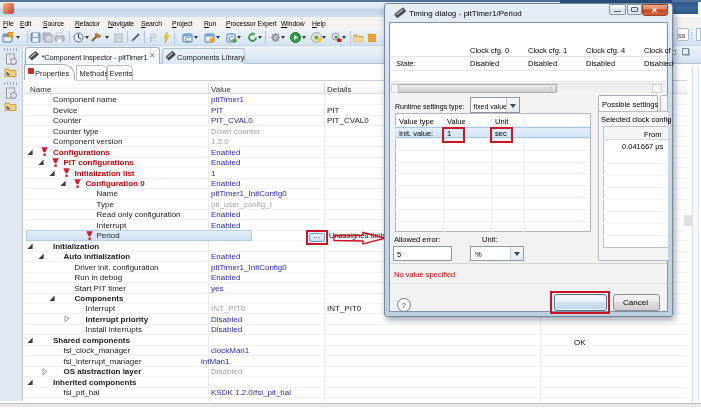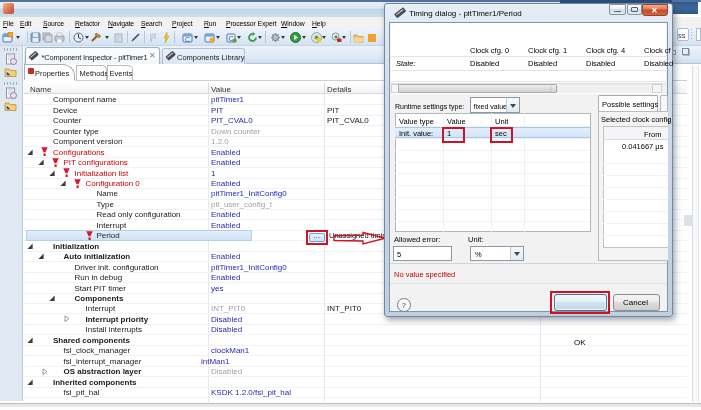--- a/index.html
+++ b/index.html
@@ -4,21 +4,21 @@
 * { margin:0; padding:0; box-sizing:border-box; }
 html,body { width:701px; height:410px; overflow:hidden; }
 body { font-family:"Liberation Sans",sans-serif; }
 #win { position:absolute; left:0; top:0; width:701px; height:410px; background:#fff; overflow:hidden; }
 .abs { position:absolute; }
 svg { display:block; }
 .tx { position:absolute; white-space:nowrap; font-size:8px; color:#1a1a1a; line-height:9px; }
 .dtx { position:absolute; white-space:nowrap; font-size:7.5px; color:#000; line-height:9px; }
 .blue { color:#2828b4; }
 .gray { color:#a2a2a2; }
-.redb { color:#cc0000; font-weight:normal; }
+.redb { color:#cc0000; font-weight:bold; }
 .b { font-weight:bold; }
 .sep { position:absolute; width:1px; background:#b6c6d8; }
 .vline { position:absolute; width:1px; background:#e6e9ee; }
 .rowline { position:absolute; height:1px; background:#f0f2f5; }
 </style></head><body>
 <div id="win">
 
 <div class="abs" style="left:0;top:0;width:701px;height:17px;background:linear-gradient(#eaf1f9,#dce8f3 45%,#c3d4e6 50%,#cfdeed);border-top:1px solid #8aa6c4;"></div>
 <div class="abs" style="left:3px;top:3px;width:11px;height:11px;background:linear-gradient(135deg,#f3b879,#d96c4f 60%,#b8474e);border-radius:2px;"></div>
 <div class="abs" style="left:672px;top:0;width:29px;height:17px;background:#fff;"></div>
@@ -521,21 +521,21 @@
 <div class="abs" style="left:603px;top:163px;width:65px;height:1px;background:#f1f2f5;"></div>
 <div class="abs" style="left:603px;top:175px;width:65px;height:1px;background:#f1f2f5;"></div>
 <div class="abs" style="left:603px;top:187px;width:65px;height:1px;background:#f1f2f5;"></div>
 <div class="abs" style="left:603px;top:199px;width:65px;height:1px;background:#f1f2f5;"></div>
 <div class="abs" style="left:603px;top:211px;width:65px;height:1px;background:#f1f2f5;"></div>
 <div class="abs" style="left:603px;top:223px;width:65px;height:1px;background:#f1f2f5;"></div>
 <div class="abs" style="left:603px;top:235px;width:65px;height:1px;background:#f1f2f5;"></div>
 <div class="dtx" style="left:394px;top:235px;">Allowed error:</div>
 <div class="abs" style="left:392.5px;top:246px;width:59px;height:15px;background:#fff;border:1px solid #8a98a8;"></div>
 <div class="dtx" style="left:397px;top:250px;">5</div>
-<div class="dtx" style="left:468px;top:235px;">Unit:</div>
+<div class="dtx" style="left:482px;top:235px;">Unit:</div>
 <div class="abs" style="left:470px;top:246px;width:54px;height:15px;background:#fff;border:1px solid #8a98a8;"></div>
 <div class="dtx" style="left:475px;top:250px;">%</div>
 <div class="abs" style="left:510px;top:247px;width:13px;height:13px;background:linear-gradient(#f6fafc,#e2eaf2);border-left:1px solid #c2ccd6;"></div>
 <div class="abs" style="left:514px;top:252px;width:0;height:0;border-left:3px solid transparent;border-right:3px solid transparent;border-top:4px solid #404a54;"></div>
 <div class="abs" style="left:390px;top:263px;width:277px;height:1px;background:#d4d4d4;"></div>
 <div class="dtx" style="left:394px;top:270px;color:#cc0000;">No value specified</div>
 <div class="abs" style="left:390px;top:283px;width:277px;height:1px;background:#e0e0e0;"></div>
 <div class="abs" style="left:397px;top:298px;width:13.5px;height:13.5px;border:1.5px solid #6f7f8f;border-radius:50%;background:#f4f6f8;"></div>
 <div class="tx" style="left:401.5px;top:300.5px;color:#44525f;font-size:8px;">?</div>
 <div class="abs" style="left:553.5px;top:293.5px;width:53px;height:17px;background:linear-gradient(#f4fafd,#e4f0f9 45%,#d0e2f0 50%,#c2d8ea);border:1px solid #54708c;border-radius:3px;box-shadow:inset 0 0 0 1px #eef6fc;"></div>

